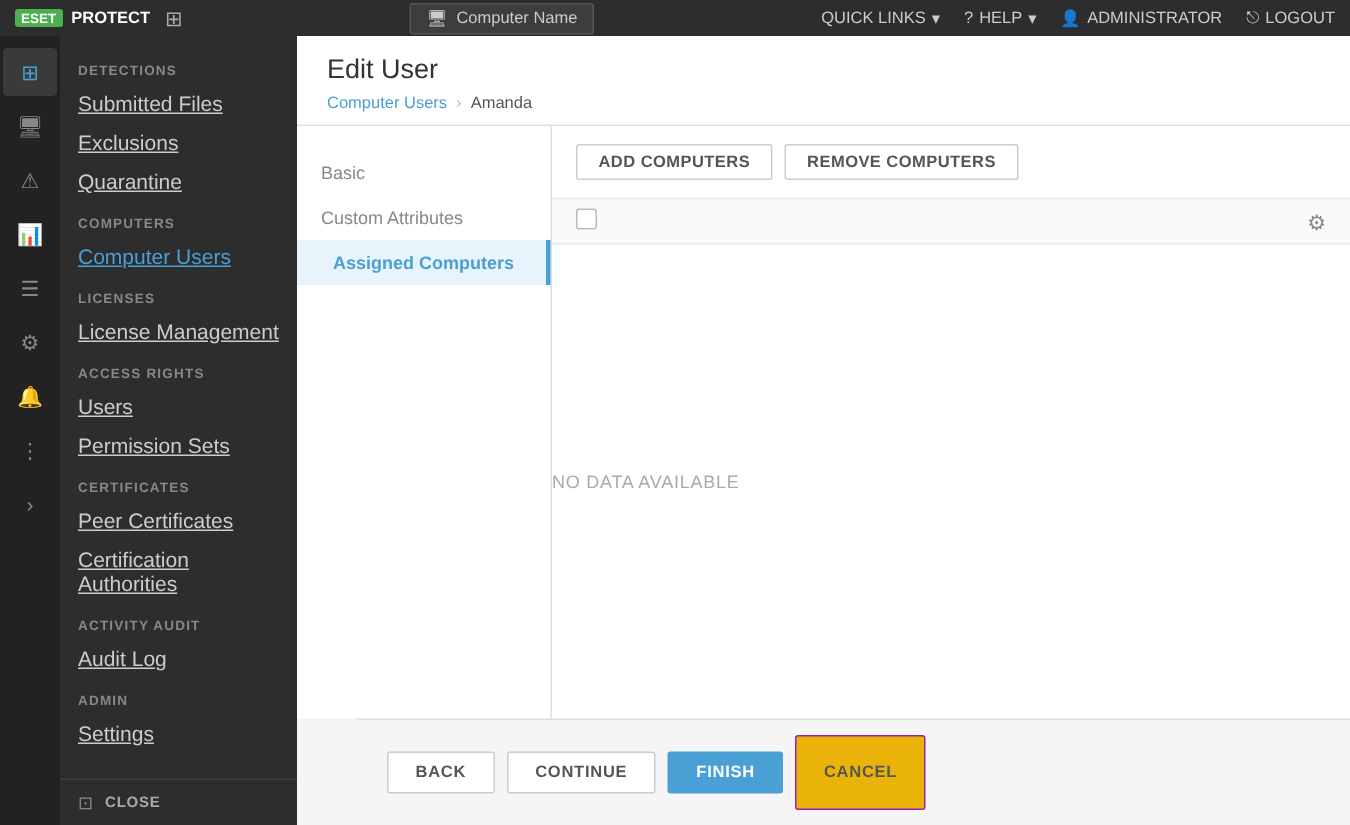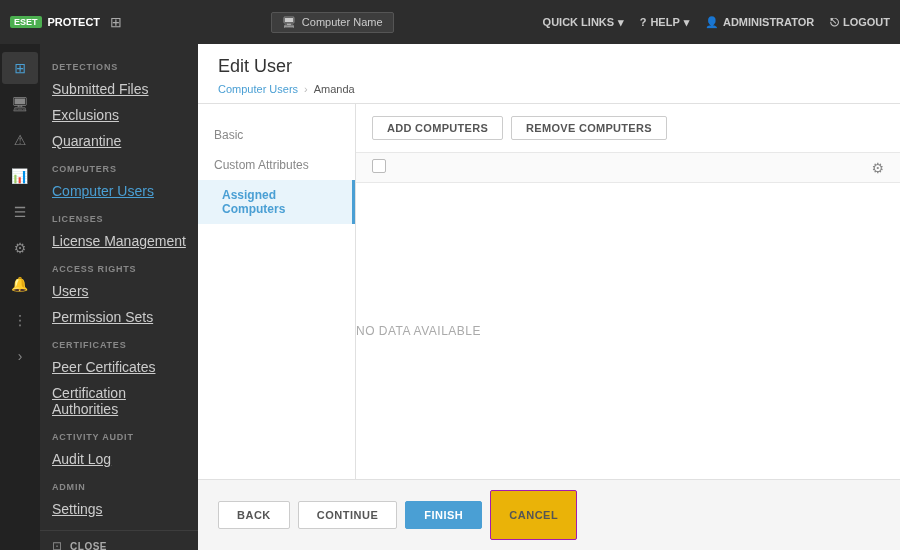--- a/index.html
+++ b/index.html
@@ -1,35 +1,35 @@
 <!DOCTYPE html>
 <html><head>
   <meta charset="utf-8">
   <style>
     * { box-sizing: border-box; margin: 0; padding: 0; }
     body { font-family: 'Segoe UI', Arial, sans-serif; font-size: 12px; background: #f0f0f0; width: 900px; height: 550px; overflow: hidden; display: flex; flex-direction: column; }
 
     
     .topbar {
-      height: 44px;
+      height: 24px;
       background: #2d2d2d;
       display: flex;
       align-items: center;
       justify-content: space-between;
       padding: 0 10px;
       flex-shrink: 0;
     }
     .topbar-left { display: flex; align-items: center; gap: 10px; }
     .eset-logo { display: flex; align-items: center; gap: 6px; color: #fff; font-weight: bold; font-size: 11px; }
     .eset-logo-badge { background: #4caf50; color: #fff; font-size: 9px; font-weight: bold; padding: 1px 4px; border-radius: 2px; }
     .topbar-grid-icon { color: #aaa; font-size: 14px; cursor: pointer; }
     .topbar-center { display: flex; align-items: center; gap: 6px; }
     .computer-name-box { background: #3d3d3d; border: 1px solid #555; color: #ccc; padding: 3px 10px; border-radius: 2px; font-size: 11px; display: flex; align-items: center; gap: 6px; }
     .topbar-right { display: flex; align-items: center; gap: 16px; }
-    .topbar-right-item { color: #ccc; font-size: 11px; display: flex; align-items: center; gap: 4px; cursor: pointer; font-weight: bold; }
+    .topbar-right-item { color: #ccc; font-size: 11px; display: flex; align-items: center; gap: 4px; cursor: pointer; }
 
     
     .main-layout { display: flex; flex: 1; overflow: hidden; }
 
     
     .sidebar {
       width: 158px;
       background: #2d2d2d;
       flex-shrink: 0;
       overflow-y: auto;
@@ -109,21 +109,21 @@
     .breadcrumb-current { color: #555; }
 
     .content-body {
       display: flex;
       flex: 1;
       overflow: hidden;
     }
 
     
     .steps-panel {
-      width: 158px;
+      width: 170px;
       background: #fff;
       border-right: 1px solid #e0e0e0;
       padding: 16px 0;
       flex-shrink: 0;
     }
     .step-item {
       padding: 8px 16px;
       font-size: 12px;
       color: #888;
       cursor: pointer;
@@ -192,20 +192,21 @@
     }
 
     
     .content-footer {
       background: #f5f5f5;
       border-top: 1px solid #e0e0e0;
       padding: 10px 20px;
       display: flex;
       align-items: center;
       gap: 8px;
+      margin-left: 40px;
     }
     .btn-secondary {
       padding: 7px 18px;
       border: 1px solid #ccc;
       background: #fff;
       color: #555;
       font-size: 11px;
       font-weight: 600;
       letter-spacing: 0.5px;
       cursor: pointer;

